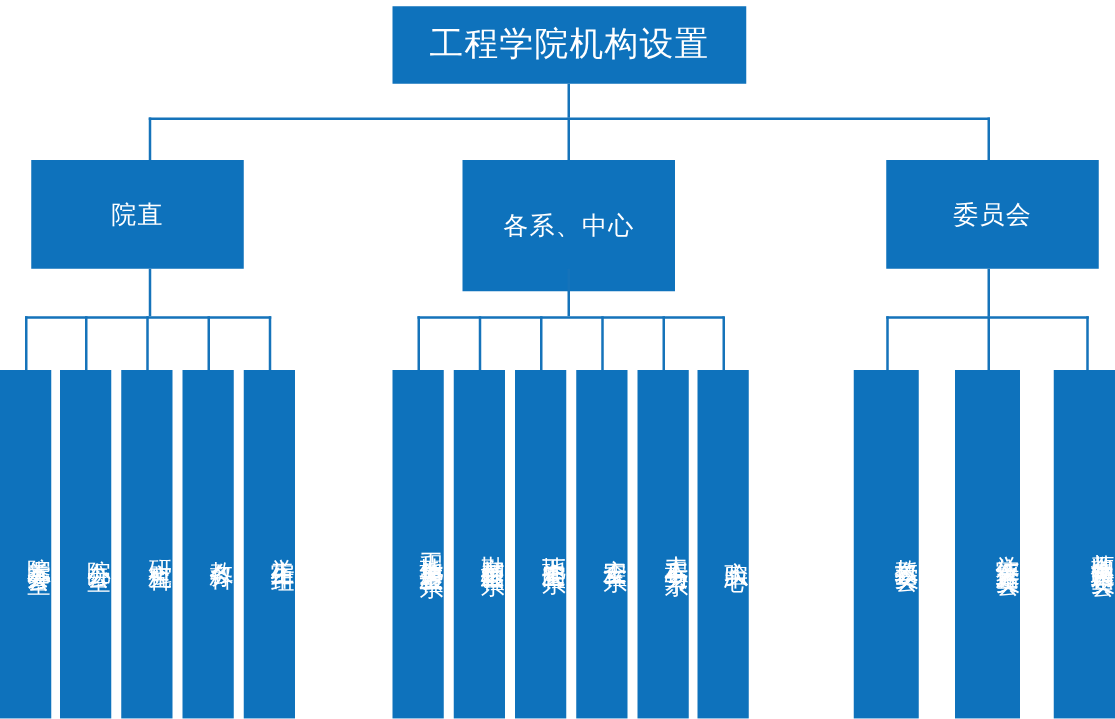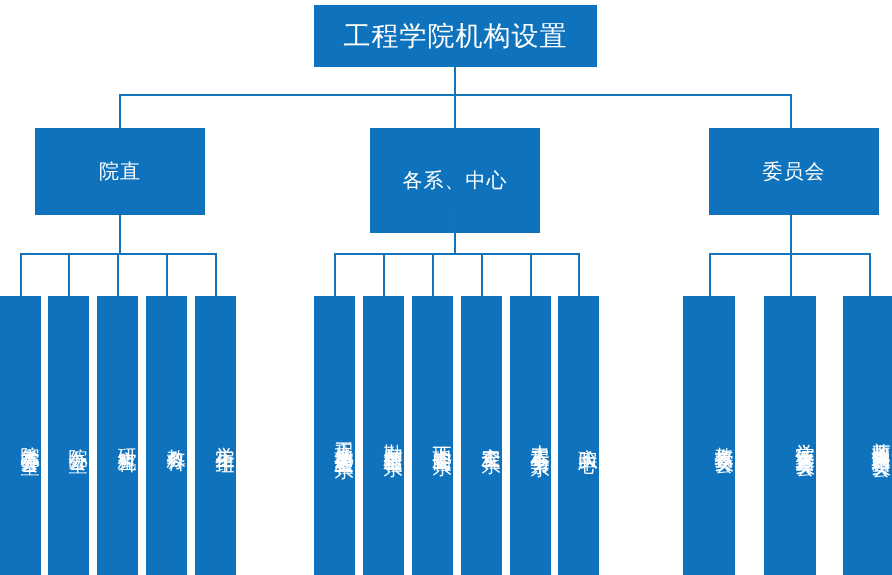--- a/index.html
+++ b/index.html
@@ -76,21 +76,21 @@
   </div>
 
   <div class="vline" style="left:454px; top:67px; height:27px;"></div>
 
   <div class="hline" style="left:119px; top:94px; width:673px;"></div>
 
   <div class="vline" style="left:119px; top:94px; height:34px;"></div>
   <div class="vline" style="left:454px; top:94px; height:34px;"></div>
   <div class="vline" style="left:790px; top:94px; height:34px;"></div>
 
-  <div class="node level2" style="left:35px; top:128px; width:170px; height:87px;">
+  <div class="node level2" style="left:25px; top:128px; width:170px; height:87px;">
     <span>院直</span>
   </div>
   <div class="vline" style="left:119px; top:215px; height:38px;"></div>
   <div class="hline" style="left:20px; top:253px; width:197px;"></div>
 
   <div class="vline" style="left:20px;  top:253px; height:43px;"></div>
   <div class="vline" style="left:68px;  top:253px; height:43px;"></div>
   <div class="vline" style="left:117px; top:253px; height:43px;"></div>
   <div class="vline" style="left:166px; top:253px; height:43px;"></div>
   <div class="vline" style="left:215px; top:253px; height:43px;"></div>

